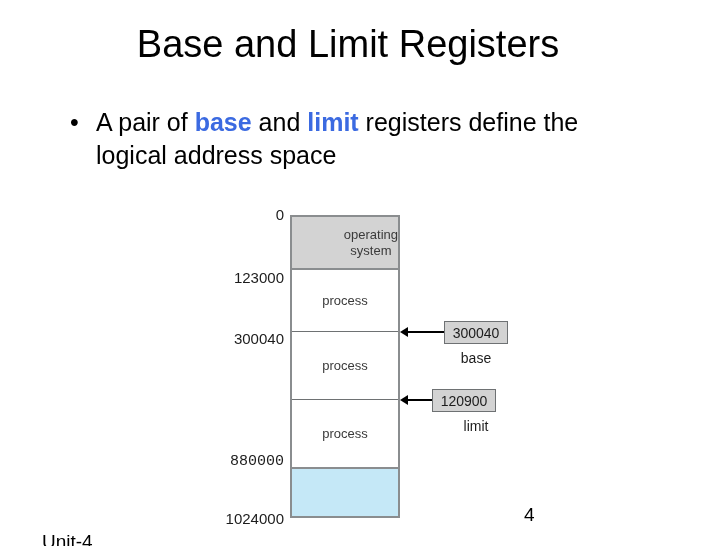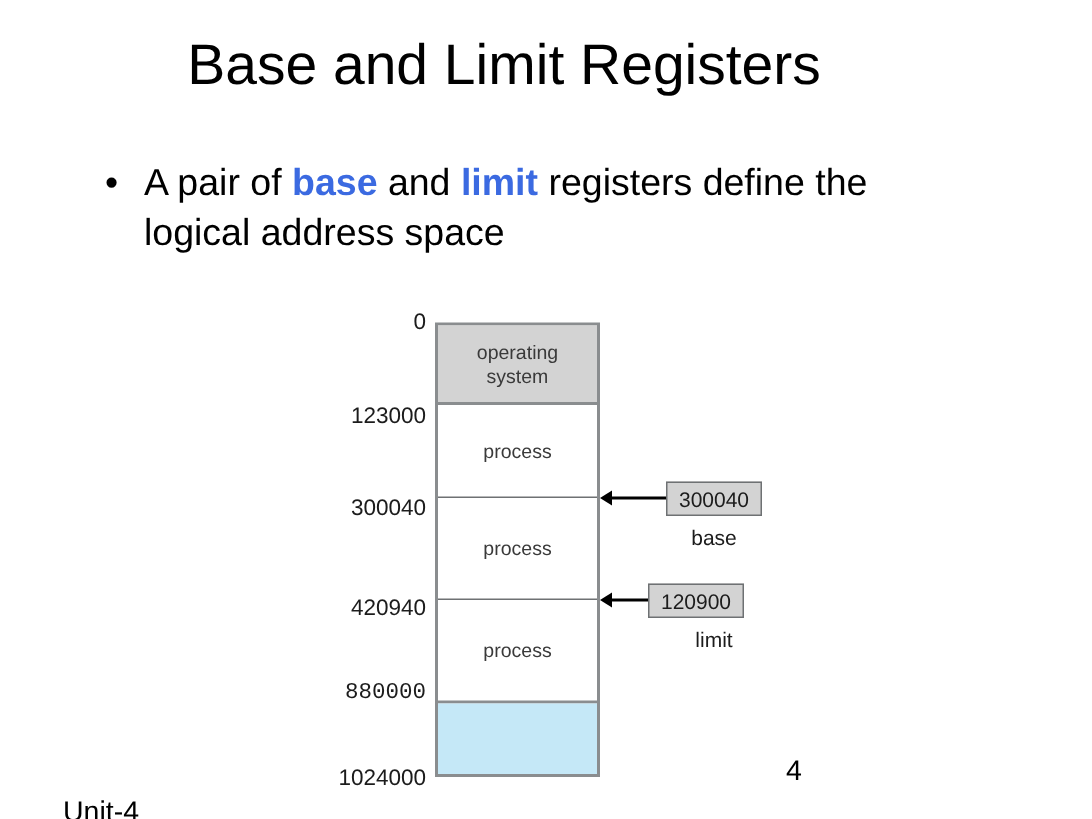--- a/index.html
+++ b/index.html
@@ -24,20 +24,21 @@
     left: 0;
     top: 22px;
     width: 672px;
     text-align: center;
     font-size: 38px;
     line-height: 44px;
     color: #000000;
     font-weight: normal;
     letter-spacing: 0px;
     white-space: nowrap;
+    padding-left: 12px;
   }
 
   
   #bullet-block {
     position: absolute;
     left: 66px;
     top: 106px;
     width: 560px;
   }
   .bullet-row {
@@ -91,20 +92,21 @@
     text-align: center;
     font-size: 13px;
     line-height: 16px;
     color: #3a3a3a;
   }
   .seg-os {
     top: 0px;
     height: 53px;
     background: #d3d3d3;
     border-bottom: 2px solid #8a8d8f;
+    justify-content: flex-end;
   }
   .seg-p1 {
     top: 53px;
     height: 62px;
     background: #ffffff;
     border-bottom: 1px solid #6e7173;
   }
   .seg-p2 {
     top: 115px;
     height: 68px;
@@ -200,21 +202,20 @@
     <div class="bullet-row">
       <span class="bullet-dot">•</span><span>A pair of </span><span class="kw">base</span><span> and </span><span class="kw">limit</span><span> registers define the logical address space</span>
     </div>
   </div>
 
   <div id="memory-figure">
 
     <div class="addr" style="top:7px;">0</div>
     <div class="addr" style="top:70px;">123000</div>
     <div class="addr" style="top:131px;">300040</div>
-    <div class="addr" style="top:198px;">420940</div>
     <div class="addr" style="top:254px;font-family:Liberation Mono, monospace;">880000</div>
     <div class="addr" style="top:311px;">1024000</div>
 
     <div class="mem-col">
       <div class="mem-seg seg-os">
         <span><span>operating</span><br><span>system</span></span>
       </div>
       <div class="mem-seg seg-p1">
         <span>process</span>
       </div>

